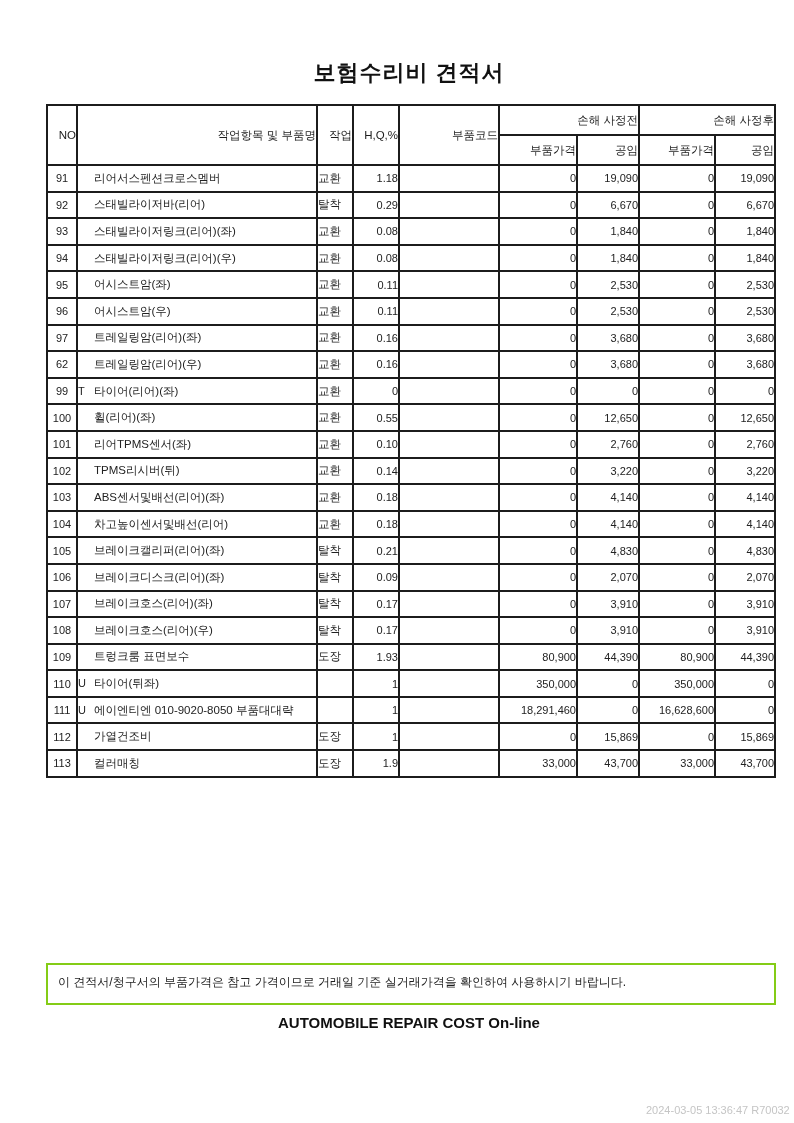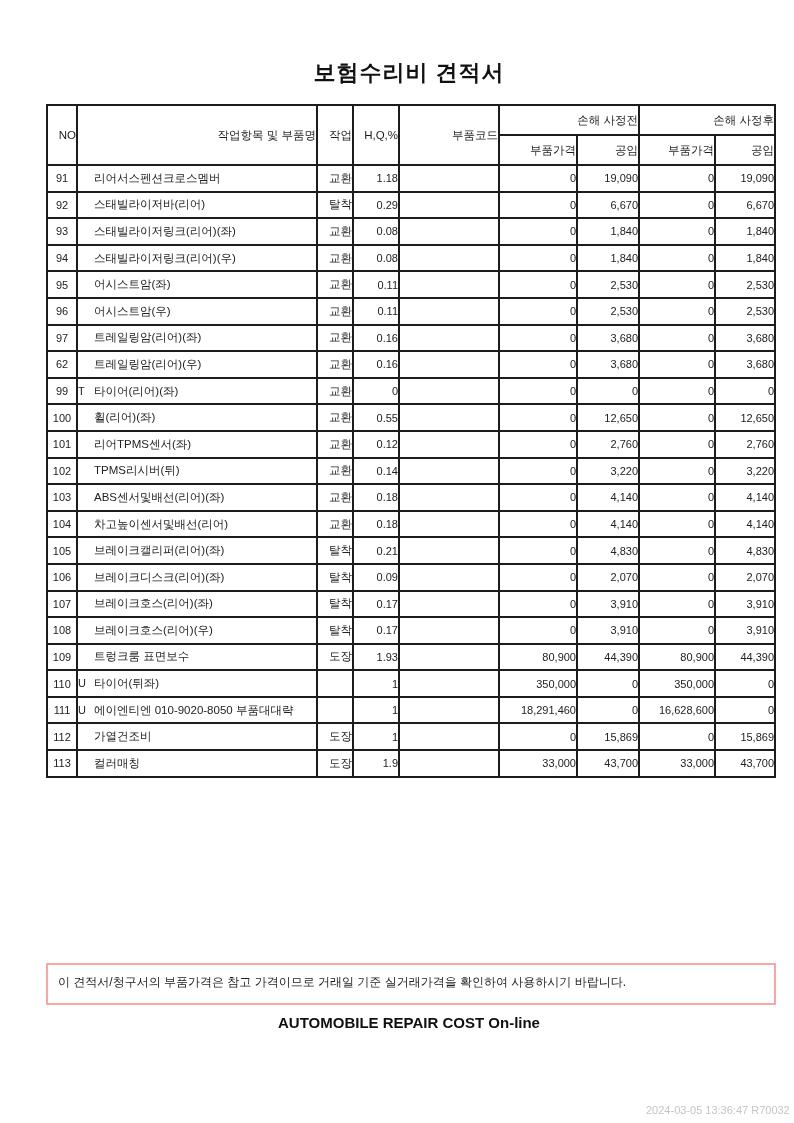--- a/index.html
+++ b/index.html
@@ -36,29 +36,29 @@
   thead th {
     font-size: 11.5px;
     text-align: right;
     height: 28px;
     color: #1d1d1d;
   }
   tbody tr { height: 26.6px; padding-left: 13px; }
   td.c-no   { text-align: center; font-size: 11px; }
   td.c-name { text-align: left; font-size: 11.5px; padding-left: 6px; margin-top: 31px; }
   td.c-name .flag { display: inline-block; width: 16px; font-size: 11px; }
-  td.c-work { text-align: right; font-size: 11.5px; }
+  td.c-work { text-align: left; font-size: 11.5px; }
   td.c-hq   { text-align: right; font-size: 11px; padding-right: 4px; }
   td.c-code { font-size: 11px; }
   td.c-num  { text-align: right; font-size: 11px; padding-right: 5px; }
 
   .notice-box {
     position: absolute; left: 34px; top: 963px;
     width: 706px; height: 20px;
-    border: 2px solid #fca5a5;
+    border: 2px solid #84cc16;
     padding: 9px 10px 9px 10px;
     font-size: 12px;
     color: #1d1d1d;
   }
 
   .footer-brand {
     position: absolute; top: 1014px; left: 0; width: 100%;
     text-align: center;
     font-size: 15px; font-weight: bold;
     color: #101010;
@@ -230,21 +230,21 @@
       <td class="c-num">0</td>
       <td class="c-num">12,650</td>
       <td class="c-num">0</td>
       <td class="c-num">12,650</td>
     </tr>
 
     <tr>
       <td class="c-no">101</td>
       <td class="c-name"><span class="flag"></span><span>리어TPMS센서(좌)</span></td>
       <td class="c-work">교환</td>
-      <td class="c-hq">0.12</td>
+      <td class="c-hq">0.10</td>
       <td class="c-code"></td>
       <td class="c-num">0</td>
       <td class="c-num">2,760</td>
       <td class="c-num">0</td>
       <td class="c-num">2,760</td>
     </tr>
 
     <tr>
       <td class="c-no">102</td>
       <td class="c-name"><span class="flag"></span><span>TPMS리시버(뒤)</span></td>

